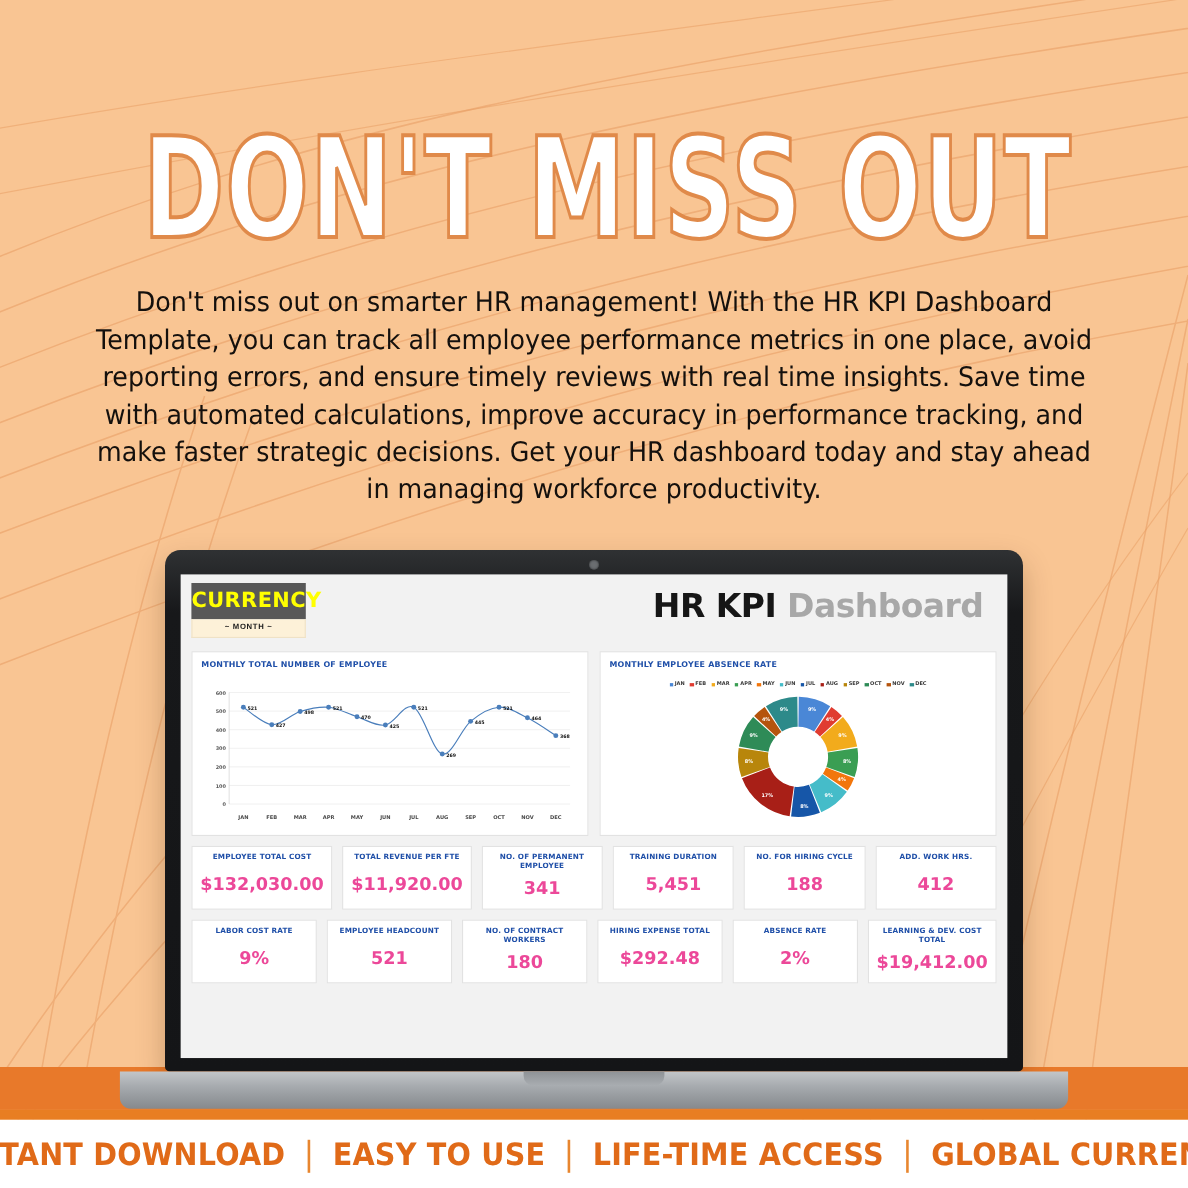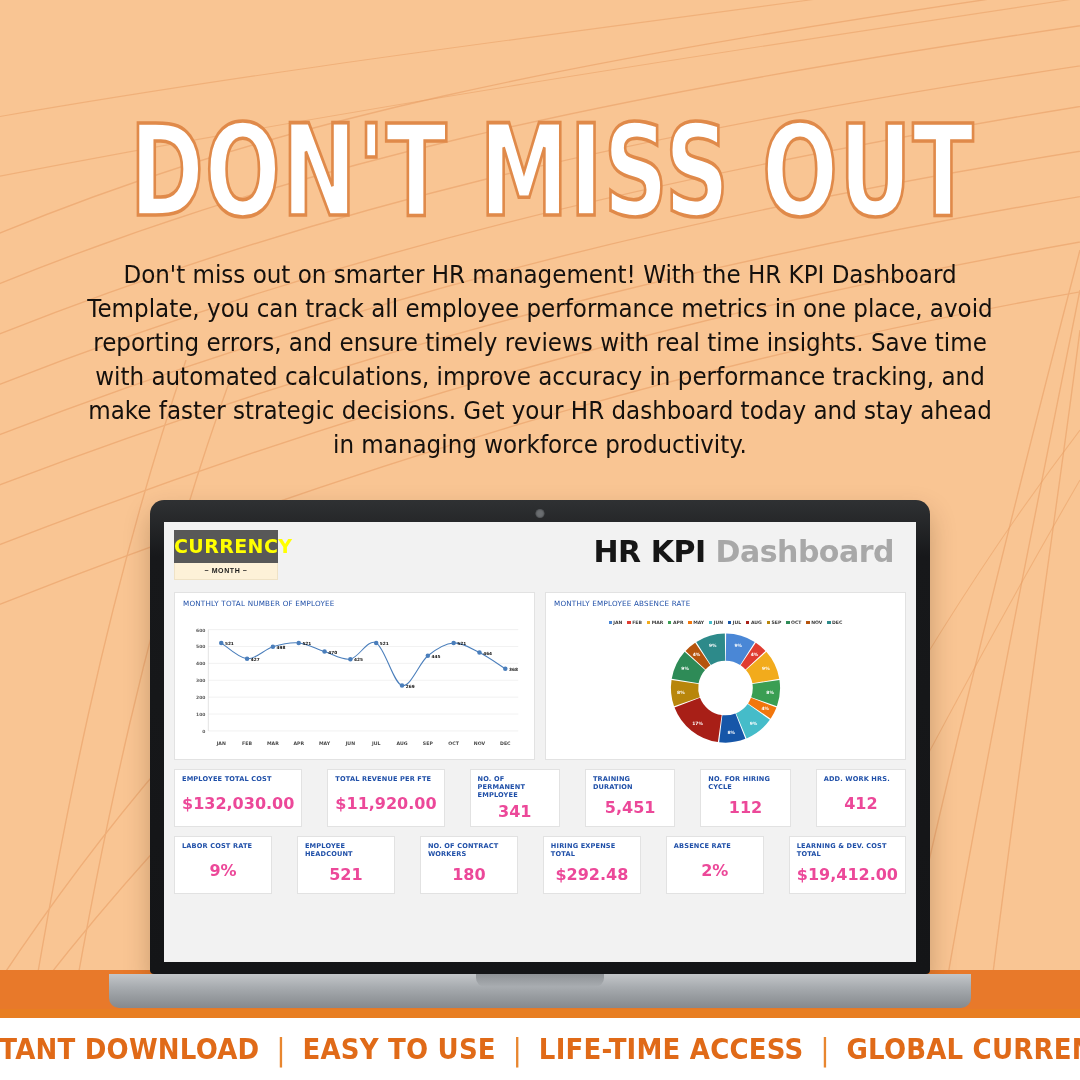--- a/index.html
+++ b/index.html
@@ -106,41 +106,41 @@
   .dash-title .t1 { color: #161616; }
   .dash-title .t2 { color: #a8a8a8; }
 
   .panels { display: flex; gap: 10px; margin-top: 6px; }
   .panel {
     background: #ffffff; border: 1px solid #e2e2e2;
     flex: 1; height: 168px; padding: 6px 8px 4px 8px;
     position: relative;
   }
   .panel-title {
-    color: #1f4fa8; font-weight: 400; font-size: 7.2px;
+    color: #1f4fa8; font-weight: 700; font-size: 7.2px;
     letter-spacing: .2px; margin-bottom: 12px;
     font-family: "DejaVu Sans", sans-serif;
   }
 
   .chart-area { position: relative; width: 100%; height: 146px; }
   .chart-area svg { display: block; }
 
   .legend {
     display: flex; justify-content: center; flex-wrap: wrap;
     gap: 5px; margin-top: 2px; margin-bottom: 1px;
   }
   .legend-item {
     display: flex; align-items: center; gap: 1.5px;
     font-size: 4.6px; color: #3a3a3a; font-weight: 700;
     font-family: "DejaVu Sans", sans-serif;
   }
   .legend-sq { width: 3.2px; height: 3.2px; display: inline-block; }
 
   
-  .kpi-row { display: flex; gap: 25px; margin-top: 9px; }
+  .kpi-row { display: flex; gap: 9px; margin-top: 9px; text-align: center; }
   .kpi-card {
     flex: 1; background: #ffffff; border: 1px solid #e2e2e2;
     height: 58px; padding: 5px 7px 0 7px;
     display: flex; flex-direction: column;
   }
   .kpi-label {
     color: #1f4fa8; font-weight: 700; font-size: 6.6px;
     letter-spacing: .15px; text-transform: uppercase;
     font-family: "DejaVu Sans", sans-serif;
   }
@@ -389,21 +389,21 @@
             <div class="kpi-card">
               <div class="kpi-label">NO. OF PERMANENT EMPLOYEE</div>
               <div class="kpi-value">341</div>
             </div>
             <div class="kpi-card">
               <div class="kpi-label">TRAINING DURATION</div>
               <div class="kpi-value">5,451</div>
             </div>
             <div class="kpi-card">
               <div class="kpi-label">NO. FOR HIRING CYCLE</div>
-              <div class="kpi-value">112</div>
+              <div class="kpi-value">188</div>
             </div>
             <div class="kpi-card">
               <div class="kpi-label">ADD. WORK HRS.</div>
               <div class="kpi-value">412</div>
             </div>
           </div>
         <div class="kpi-row" id="kpi-row-2">
             <div class="kpi-card">
               <div class="kpi-label">LABOR COST RATE</div>
               <div class="kpi-value">9%</div>

